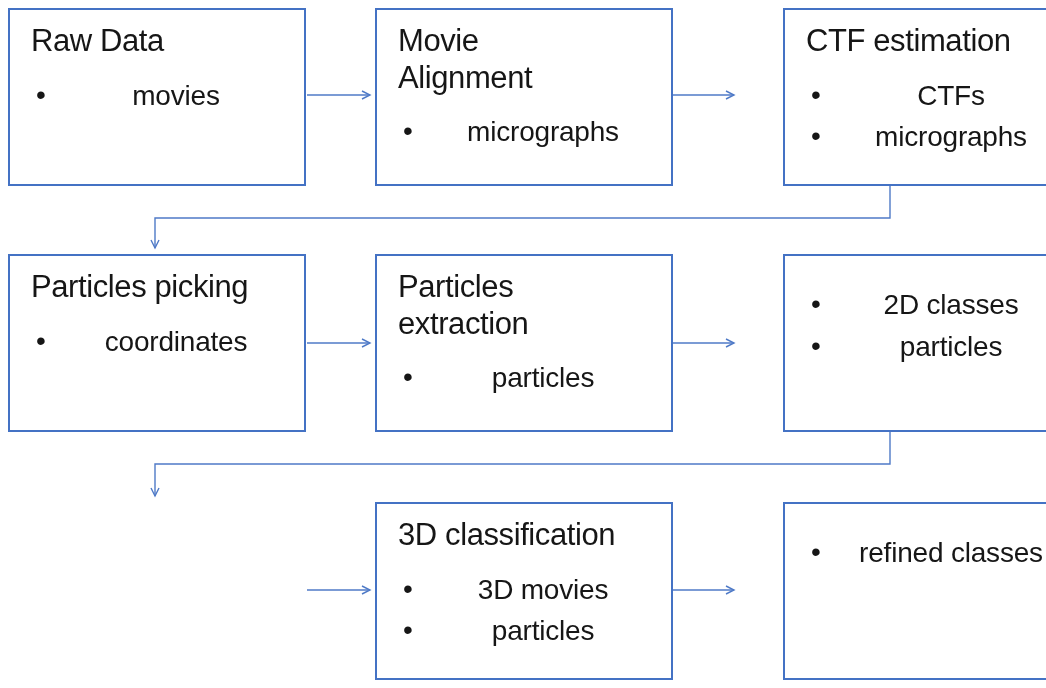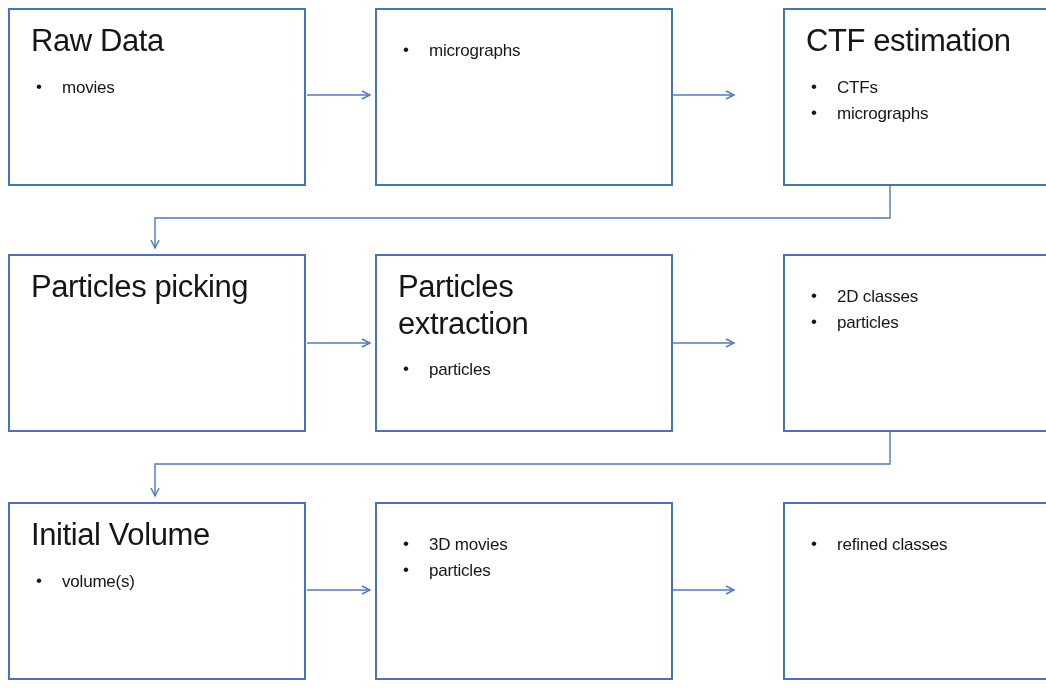--- a/index.html
+++ b/index.html
@@ -28,25 +28,26 @@
     white-space: pre-line;
   }
   ul.outputs {
     list-style: none;
     margin: 16px 0 0 4px;
     padding: 0;
   }
   ul.outputs li {
     position: relative;
     padding-left: 27px;
-    font-size: 17px;
+    font-size: 28px;
     line-height: 1.42;
     letter-spacing: -0.2px;
     color: #161616;
     margin: 0 0 2px 0;
+    text-align: center;
   }
   ul.outputs li::before {
     content: "\2022";
     position: absolute;
     left: 1px;
     top: -1px;
   }
   svg.connectors {
     position: absolute;
     left: 0; top: 0;
@@ -85,60 +86,60 @@
   </svg>
 
   <div class="box r1 c1">
     <div class="box-title">Raw Data</div>
     <ul class="outputs">
       <li>movies</li>
     </ul>
   </div>
 
   <div class="box r1 c2">
+    <div class="box-title">Movie
+Alignment</div>
     <ul class="outputs">
       <li>micrographs</li>
     </ul>
   </div>
 
   <div class="box r1 c3">
     <div class="box-title">CTF estimation</div>
     <ul class="outputs">
       <li>CTFs</li>
       <li>micrographs</li>
     </ul>
   </div>
 
   <div class="box r2 c1">
     <div class="box-title">Particles picking</div>
+    <ul class="outputs">
+      <li>coordinates</li>
+    </ul>
   </div>
 
   <div class="box r2 c2">
     <div class="box-title">Particles
 extraction</div>
     <ul class="outputs">
       <li>particles</li>
     </ul>
   </div>
 
   <div class="box r2 c3">
     <ul class="outputs">
       <li>2D classes</li>
       <li>particles</li>
     </ul>
   </div>
 
-  <div class="box r3 c1">
-    <div class="box-title">Initial Volume</div>
-    <ul class="outputs">
-      <li>volume(s)</li>
-    </ul>
-  </div>
 
   <div class="box r3 c2">
+    <div class="box-title">3D classification</div>
     <ul class="outputs">
       <li>3D movies</li>
       <li>particles</li>
     </ul>
   </div>
 
   <div class="box r3 c3">
     <ul class="outputs">
       <li>refined classes</li>
     </ul>

